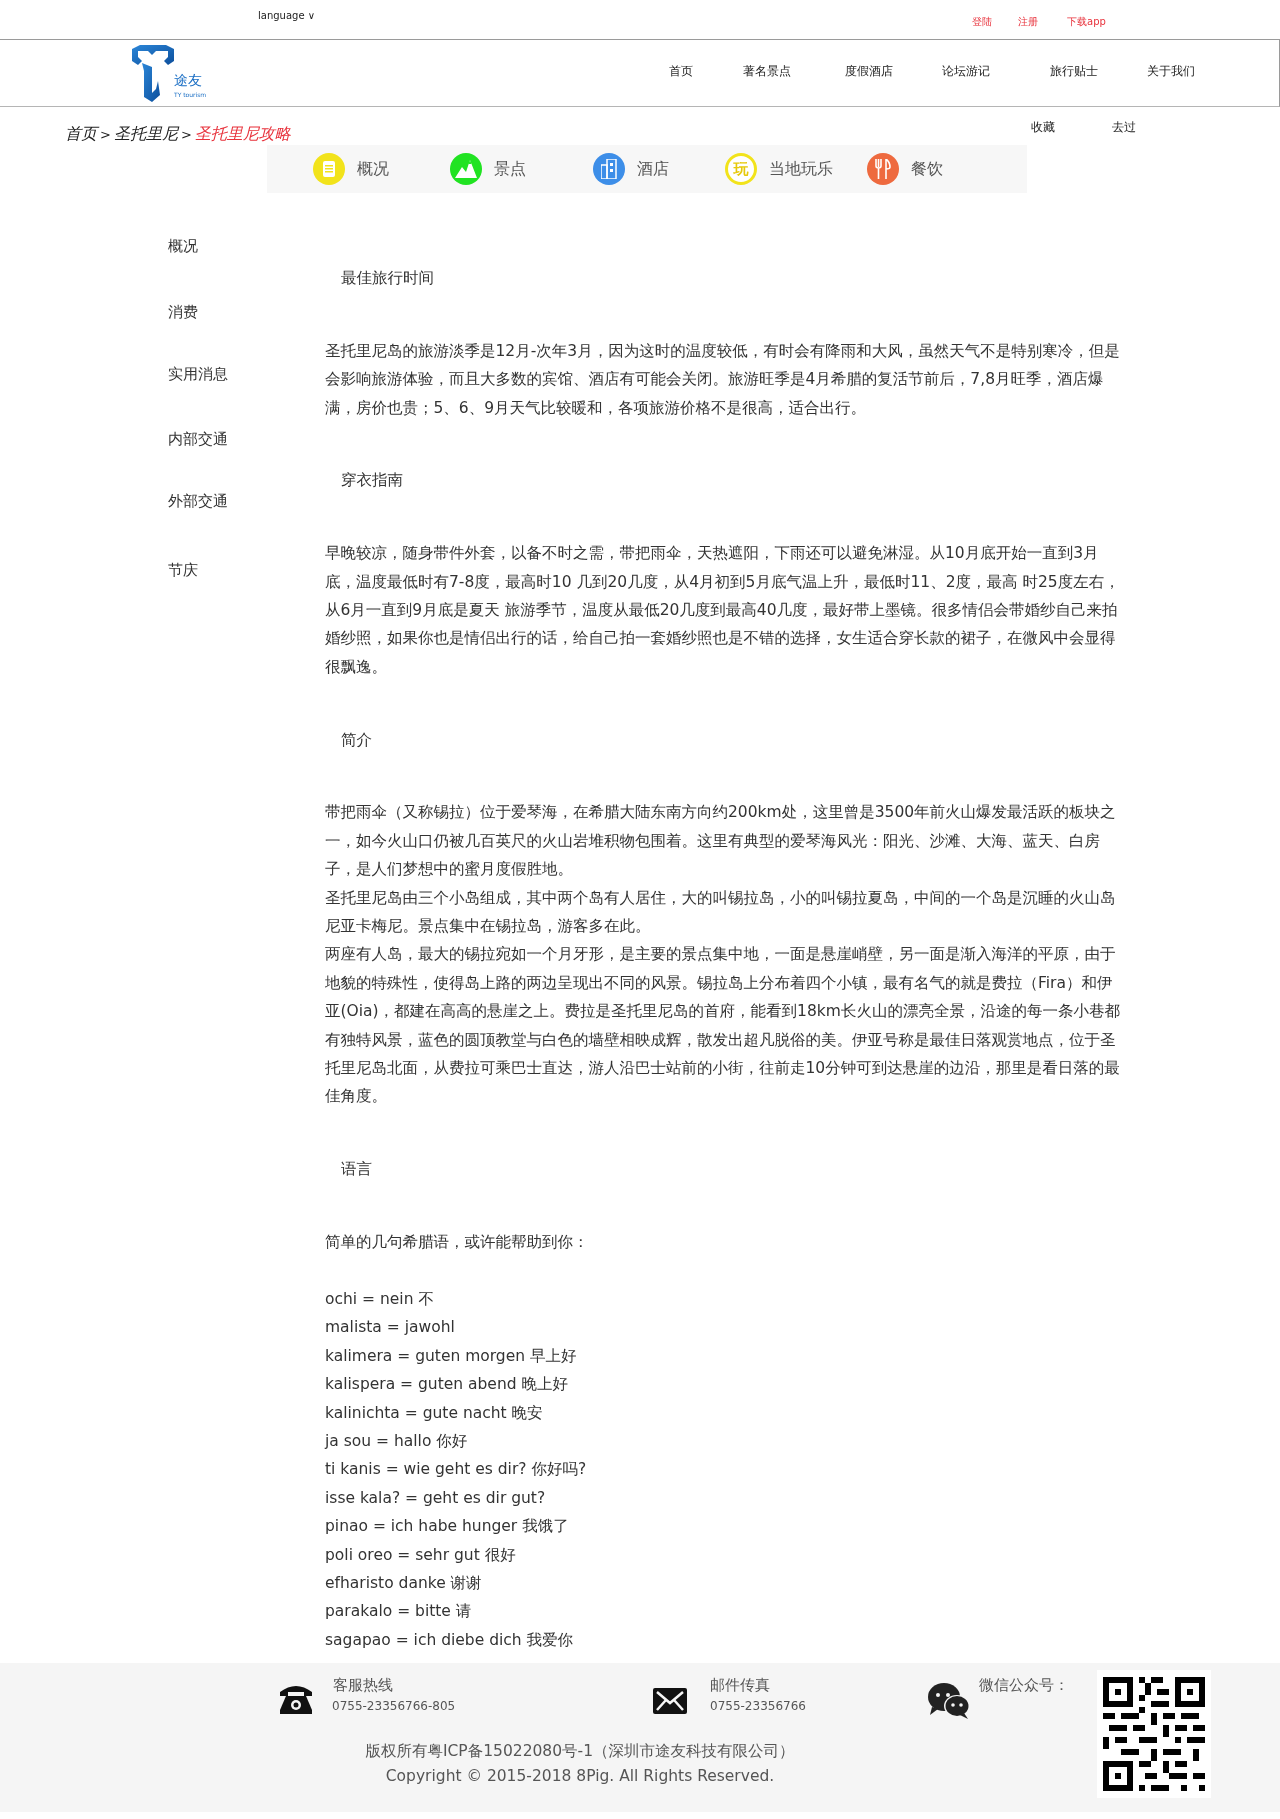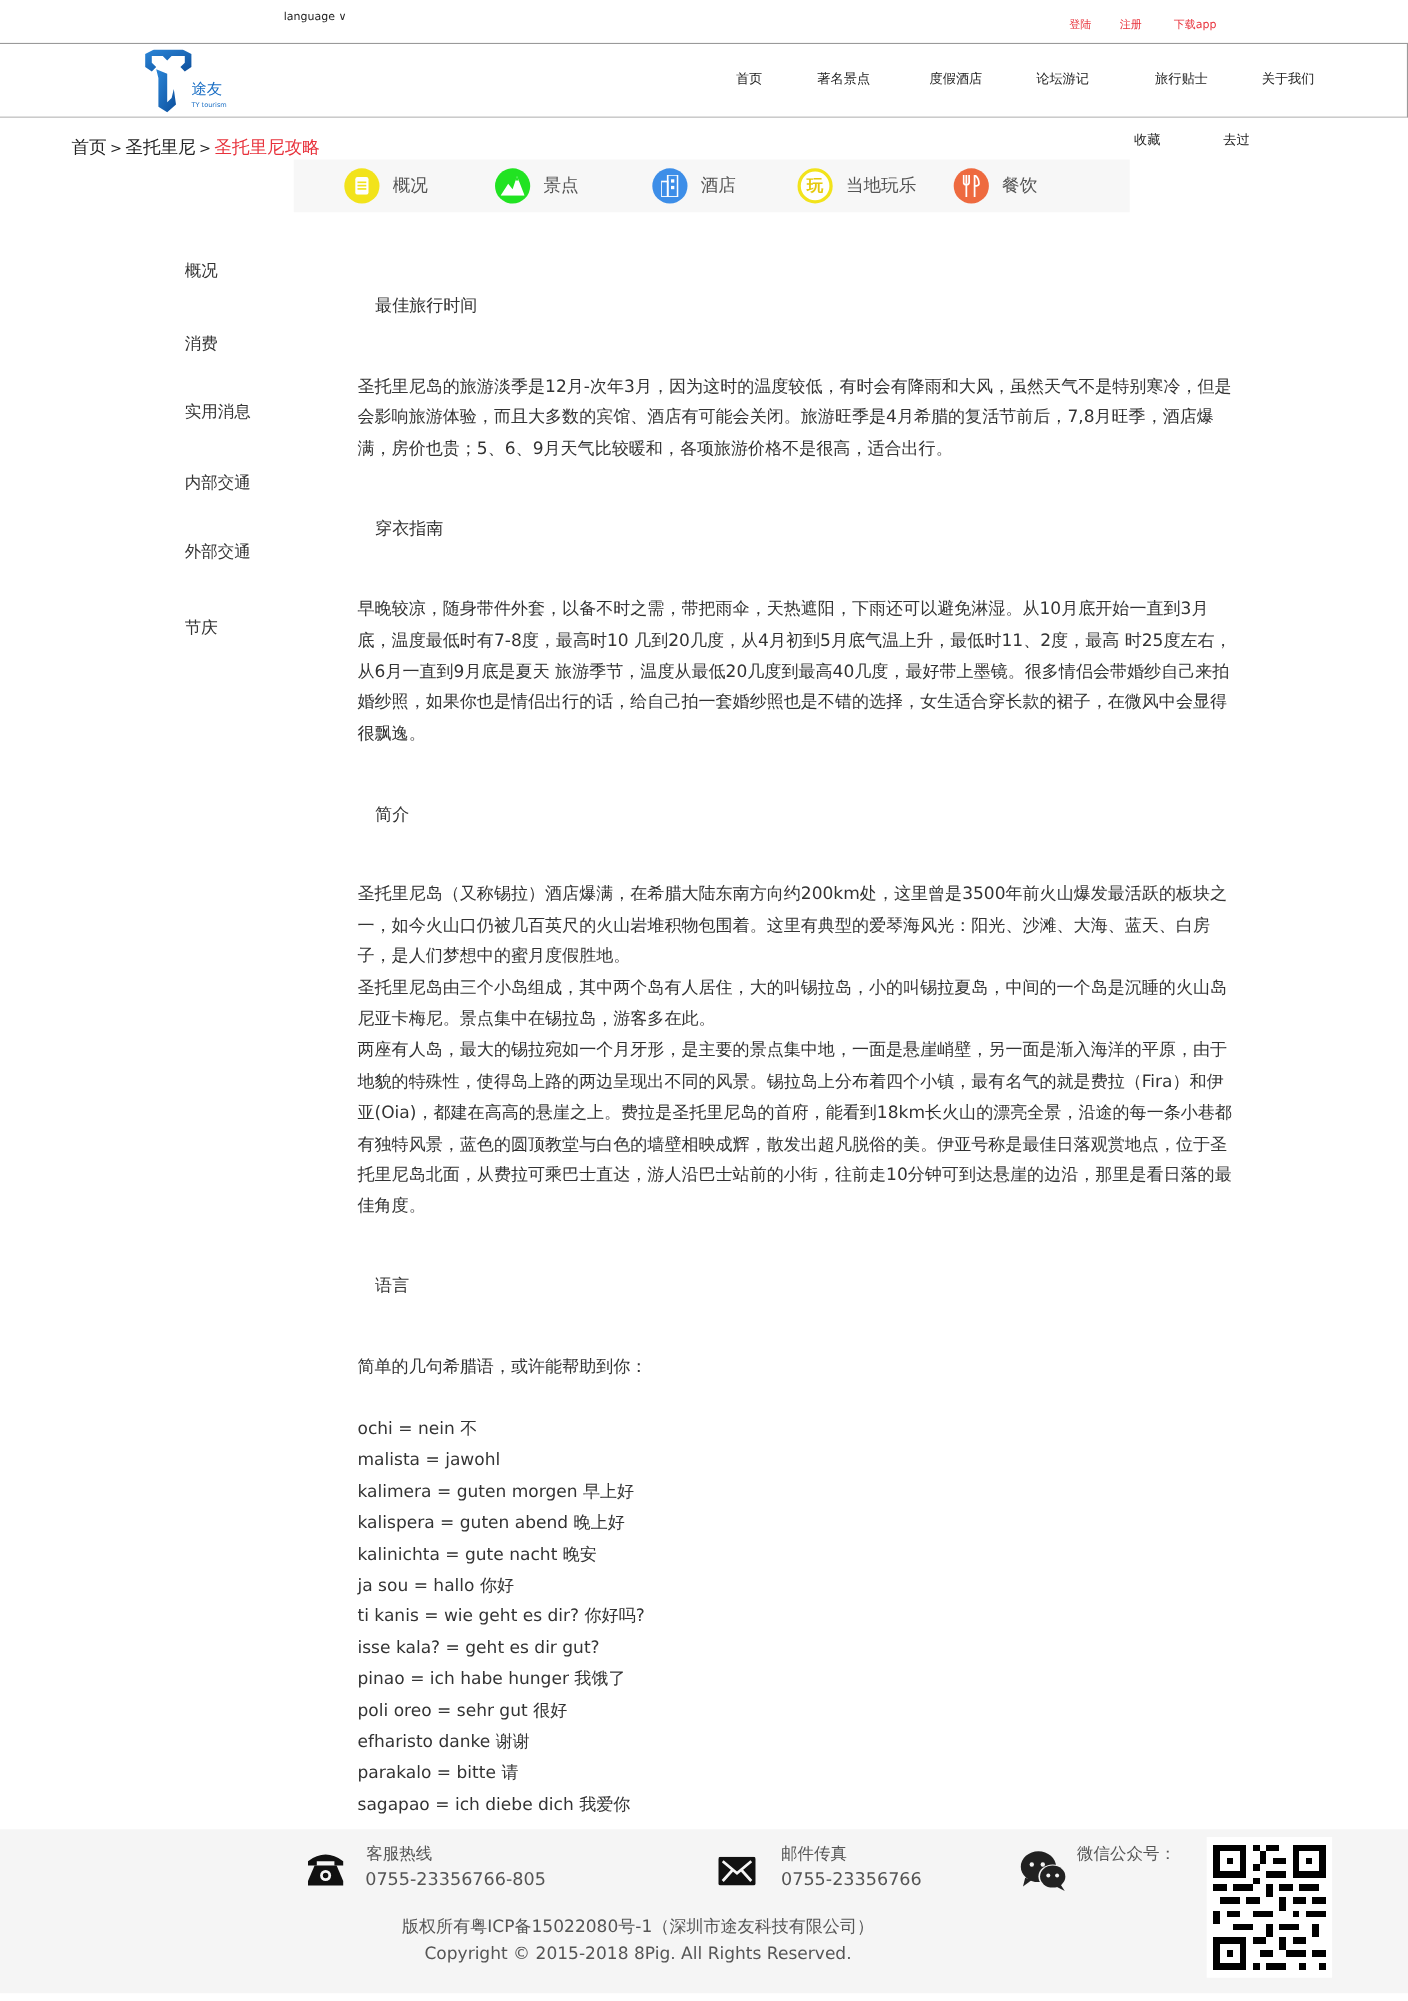--- a/index.html
+++ b/index.html
@@ -3,36 +3,36 @@
 <meta charset="utf-8">
 <style>
   * { margin:0; padding:0; box-sizing:border-box; }
   body { width:1280px; height:1819px; background:#fff; font-family:"DejaVu Sans","Liberation Sans",sans-serif; color:#333; position:relative; overflow:hidden; }
   .abs { position:absolute; }
   .topbar-lang { left:258px; top:10px; font-size:10px; color:#222; }
   .toplink { top:15px; font-size:10px; color:#e8323c; }
   .header-box { left:0; top:39px; width:1280px; height:68px; border-top:1px solid #9a9a9a; border-bottom:1px solid #b5b5b5; border-right:1px solid #9a9a9a; }
   .logo { left:130px; top:45px; width:90px; height:58px;text-align:center; }
   .nav-item { top:63px; font-size:12px; color:#222; white-space:nowrap; transform:translateX(-50%); }
-  .breadcrumb { left:65px; top:124px; font-size:16px; color:#222; white-space:nowrap; }
+  .breadcrumb { left:65px; top:124px; font-size:16px; color:#222; white-space:nowrap;font-style:italic; }
   .breadcrumb .sep { margin:0 3px; font-size:13px; }
   .breadcrumb .current { color:#e8323c; }
   .fav { top:119px; font-size:12px; color:#222; }
   .tabbar { left:267px; top:145px; width:760px; height:48px; background:#f7f7f7; }
   .tab { position:absolute; top:8px; height:32px; display:flex; align-items:center; gap:12px; font-size:16px; color:#555; white-space:nowrap; }
   .tab-icon { width:32px; height:32px; border-radius:50%; display:flex; align-items:center; justify-content:center; }
   .side-item { left:168px; font-size:15px; color:#333; white-space:nowrap; }
   .content { left:325px; top:248px; width:800px; font-size:15.5px; line-height:28.4px; color:#333; }
   .content p { margin:0; }
   .content .h { margin:16px; }
   .gap { height:28.4px; }
   .footer { left:0; top:1663px; width:1280px; height:149px; background:#f5f5f5; }
   .f-icon { position:absolute; }
   .f-label { position:absolute; font-size:15px; color:#555; white-space:nowrap; }
-  .f-val { position:absolute; font-size:16px; color:#555; white-space:nowrap; }
+  .f-val { position:absolute; font-size:12px; color:#555; white-space:nowrap; }
   .copy { position:absolute; left:0; width:1160px; text-align:center; font-size:15.5px; color:#555; white-space:nowrap; }
   .qr { position:absolute; left:1097px; top:1670px; width:114px; height:128px; background:#fff; }
 </style>
 </head>
 <body>
 
 <div class="abs topbar-lang">language ∨</div>
 <a class="abs toplink" style="left:972px">登陆</a>
 <a class="abs toplink" style="left:1018px">注册</a>
 <a class="abs toplink" style="left:1067px">下载app</a>
@@ -123,21 +123,21 @@
   <p class="h">最佳旅行时间</p>
   <div class="gap"></div>
   <p>圣托里尼岛的旅游淡季是12月-次年3月，因为这时的温度较低，有时会有降雨和大风，虽然天气不是特别寒冷，但是会影响旅游体验，而且大多数的宾馆、酒店有可能会关闭。旅游旺季是4月希腊的复活节前后，7,8月旺季，酒店爆满，房价也贵；5、6、9月天气比较暖和，各项旅游价格不是很高，适合出行。</p>
   <div class="gap"></div>
   <p class="h">穿衣指南</p>
   <div class="gap"></div>
   <p>早晚较凉，随身带件外套，以备不时之需，带把雨伞，天热遮阳，下雨还可以避免淋湿。从10月底开始一直到3月底，温度最低时有7-8度，最高时10 几到20几度，从4月初到5月底气温上升，最低时11、2度，最高 时25度左右，从6月一直到9月底是夏天 旅游季节，温度从最低20几度到最高40几度，最好带上墨镜。很多情侣会带婚纱自己来拍婚纱照，如果你也是情侣出行的话，给自己拍一套婚纱照也是不错的选择，女生适合穿长款的裙子，在微风中会显得很飘逸。</p>
   <div class="gap"></div>
   <p class="h">简介</p>
   <div class="gap"></div>
-  <p>圣托里尼岛（又称锡拉）酒店爆满，在希腊大陆东南方向约200km处，这里曾是3500年前火山爆发最活跃的板块之一，如今火山口仍被几百英尺的火山岩堆积物包围着。这里有典型的爱琴海风光：阳光、沙滩、大海、蓝天、白房子，是人们梦想中的蜜月度假胜地。</p>
+  <p>带把雨伞（又称锡拉）位于爱琴海，在希腊大陆东南方向约200km处，这里曾是3500年前火山爆发最活跃的板块之一，如今火山口仍被几百英尺的火山岩堆积物包围着。这里有典型的爱琴海风光：阳光、沙滩、大海、蓝天、白房子，是人们梦想中的蜜月度假胜地。</p>
   <p>圣托里尼岛由三个小岛组成，其中两个岛有人居住，大的叫锡拉岛，小的叫锡拉夏岛，中间的一个岛是沉睡的火山岛尼亚卡梅尼。景点集中在锡拉岛，游客多在此。</p>
   <p>两座有人岛，最大的锡拉宛如一个月牙形，是主要的景点集中地，一面是悬崖峭壁，另一面是渐入海洋的平原，由于地貌的特殊性，使得岛上路的两边呈现出不同的风景。锡拉岛上分布着四个小镇，最有名气的就是费拉（Fira）和伊亚(Oia)，都建在高高的悬崖之上。费拉是圣托里尼岛的首府，能看到18km长火山的漂亮全景，沿途的每一条小巷都有独特风景，蓝色的圆顶教堂与白色的墙壁相映成辉，散发出超凡脱俗的美。伊亚号称是最佳日落观赏地点，位于圣托里尼岛北面，从费拉可乘巴士直达，游人沿巴士站前的小街，往前走10分钟可到达悬崖的边沿，那里是看日落的最佳角度。</p>
   <div class="gap"></div>
   <p class="h">语言</p>
   <div class="gap"></div>
   <p>简单的几句希腊语，或许能帮助到你：</p>
   <div class="gap"></div>
   <p>ochi = nein 不</p>
   <p>malista = jawohl</p>
   <p>kalimera = guten morgen 早上好</p>

